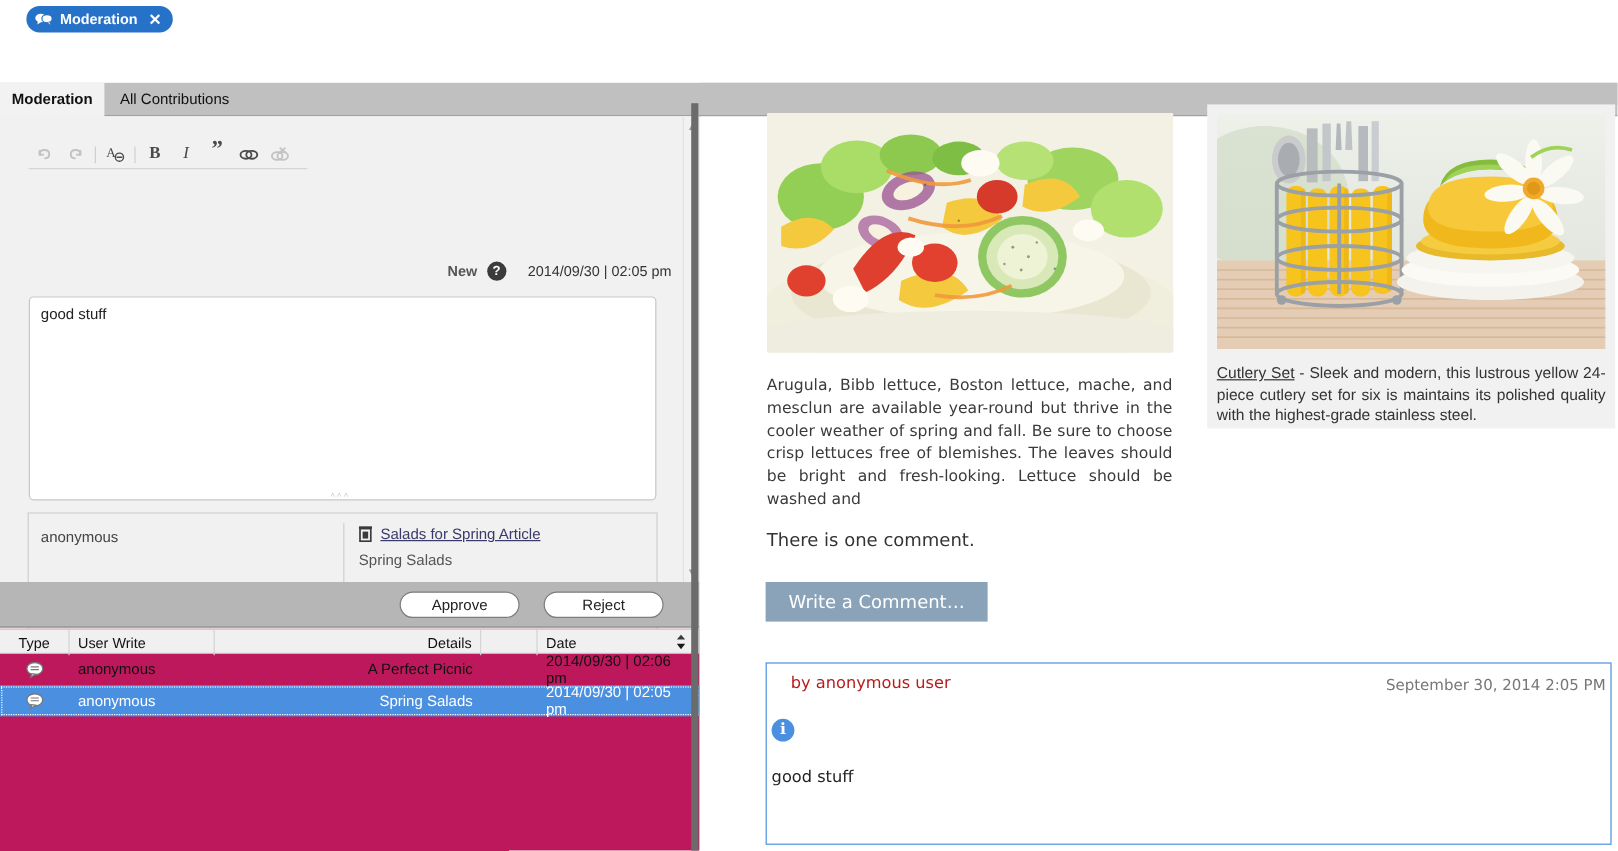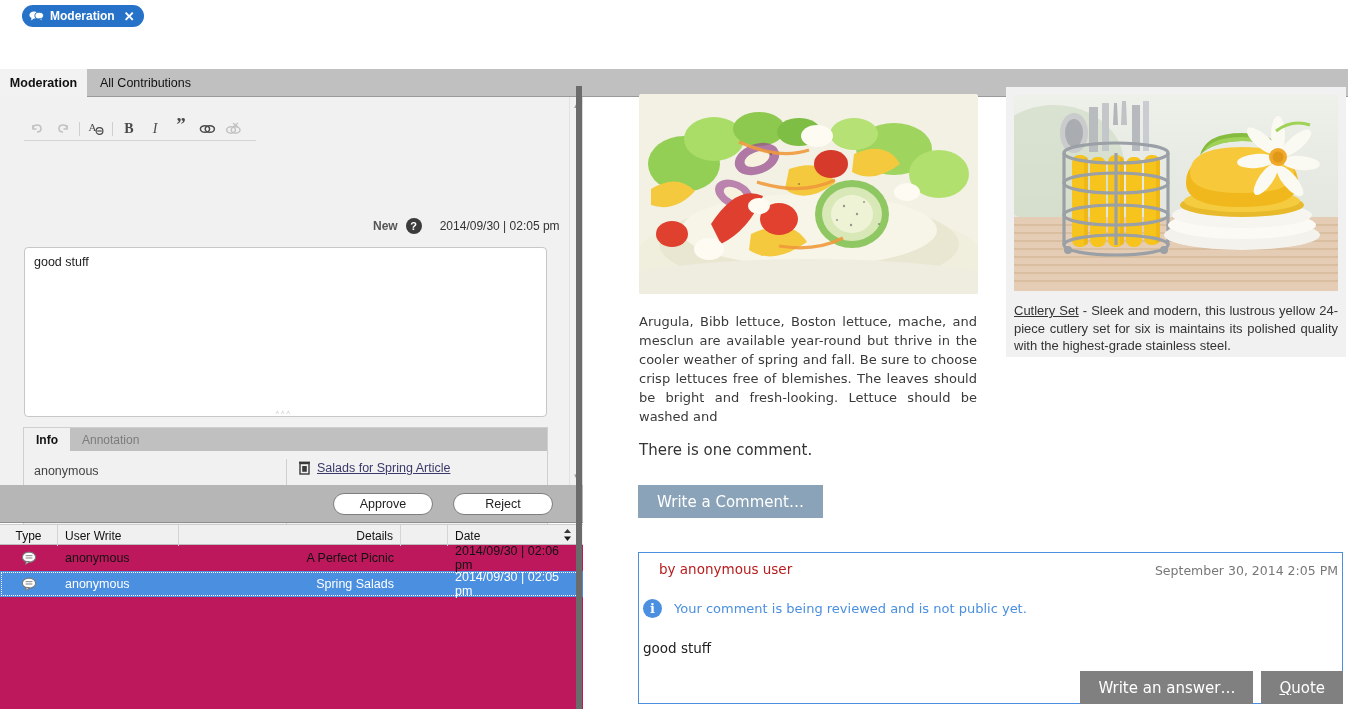--- a/index.html
+++ b/index.html
@@ -322,28 +322,20 @@
       <div class="meta-row">
         <span class="meta-new">New</span>
         <span class="help-icon">?</span>
         <span class="meta-date">2014/09/30 | 02:05 pm</span>
       </div>
 
       <textarea class="edit-area" placeholder="Write your comment..." style="">good stuff</textarea>
       <div class="grip">▵▵▵</div>
 
       <div class="info-box">
-        <div class="info-tabs">
-          <div class="itab active">
-            <span>Info</span>
-          </div>
-          <div class="itab">
-            <span>Annotation</span>
-          </div>
-        </div>
         <div class="info-body">
           <div class="info-left">anonymous</div>
           <div class="info-divider"></div>
           <div class="info-right">
             <div class="info-link-row">
               <span class="doc-icon">
                 <svg width="11" height="14" viewBox="0 0 11 14">
                   <rect x="1" y="2.5" width="9" height="10.5" fill="none" stroke="#3a3a3a" stroke-width="1.4"></rect>
                   <rect x="0" y="0.6" width="11" height="2" fill="#3a3a3a"></rect>
                   <rect x="3.2" y="5" width="4.6" height="5.8" fill="#3a3a3a"></rect>
@@ -587,25 +579,17 @@
     <div class="article-text">Arugula, Bibb lettuce, Boston lettuce, mache, and mesclun are available year-round but thrive in the cooler weather of spring and fall. Be sure to choose crisp lettuces free of blemishes. The leaves should be bright and fresh-looking. Lettuce should be washed and</div>
 
     <div class="comment-count">There is one comment.</div>
     <button class="btn-write-comment">Write a Comment…</button>
 
     <div class="comment-box">
       <div class="cb-author">by anonymous user</div>
       <div class="cb-date">September 30, 2014 2:05 PM</div>
       <div class="cb-notice">
         <span class="info-circle">i</span>
-        <span class="cb-notice-text">Your comment is being reviewed and is not public yet.</span>
       </div>
       <div class="cb-body">good stuff</div>
-      <div class="cb-actions">
-        <button class="cb-btn">Write an answer…</button>
-        <button class="cb-btn">
-            <u>Q</u>
-            <span>uote</span>
-          </button>
-      </div>
     </div>
   </div>
 </div>
 
 </body></html>

